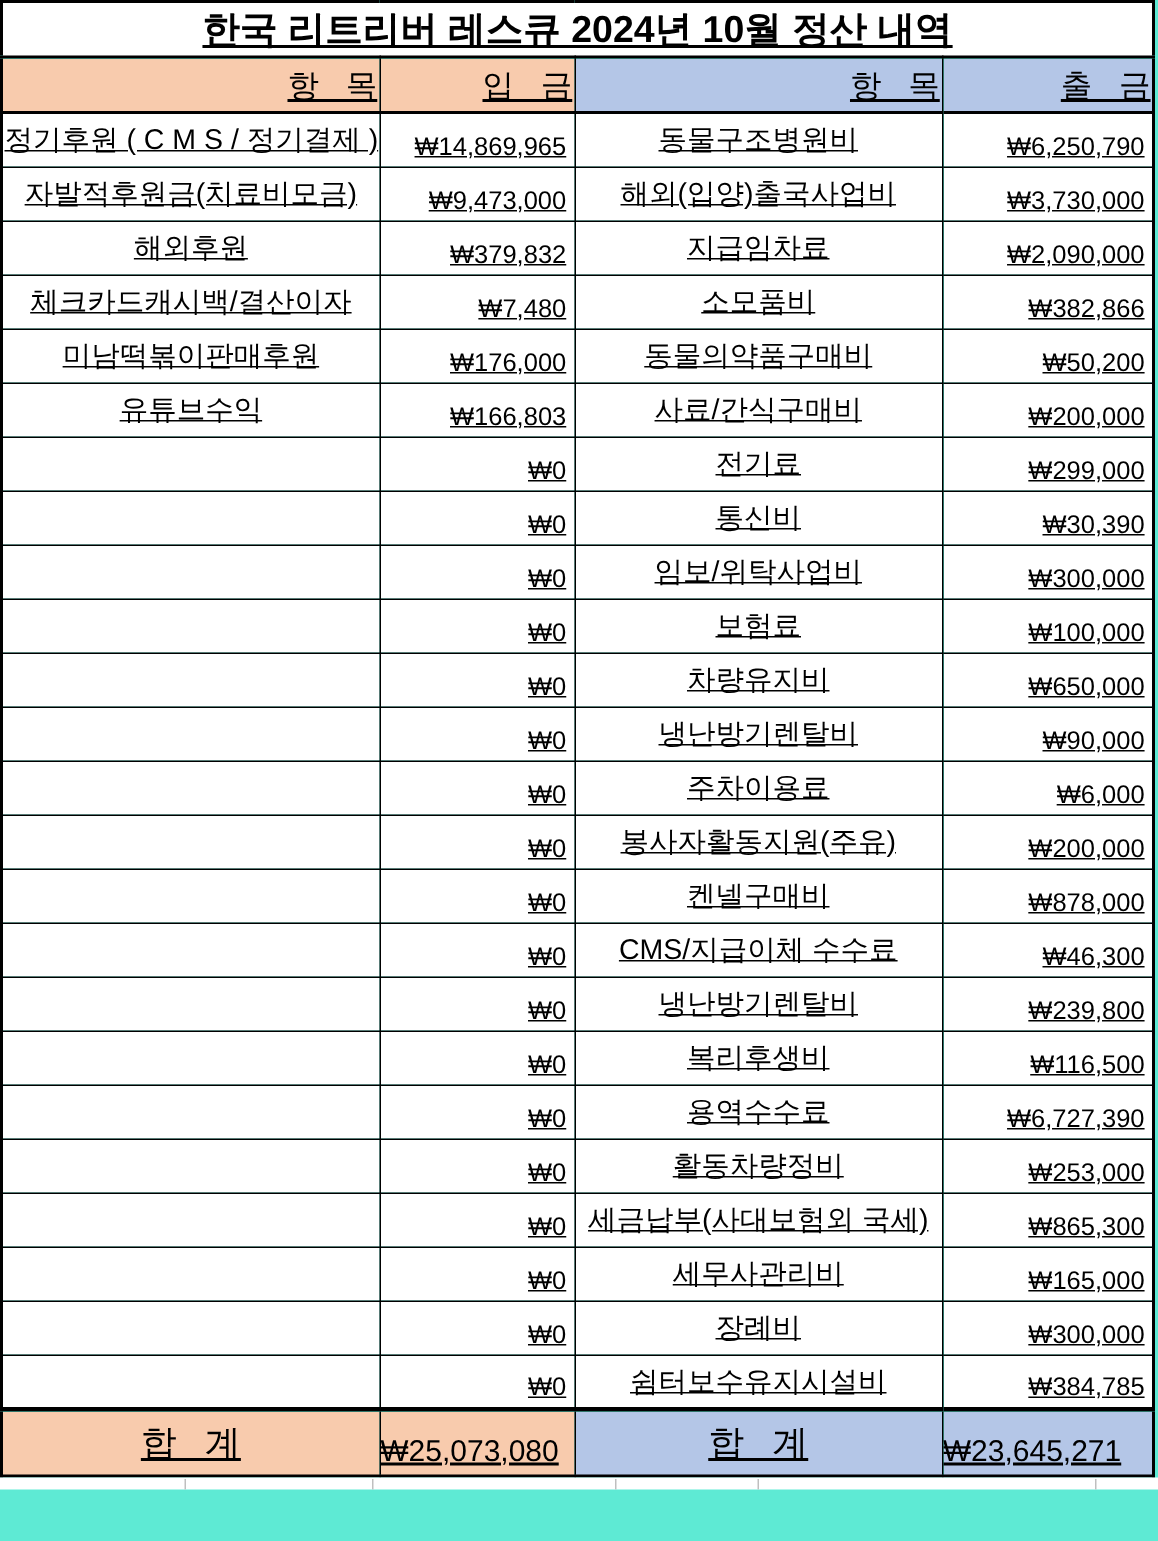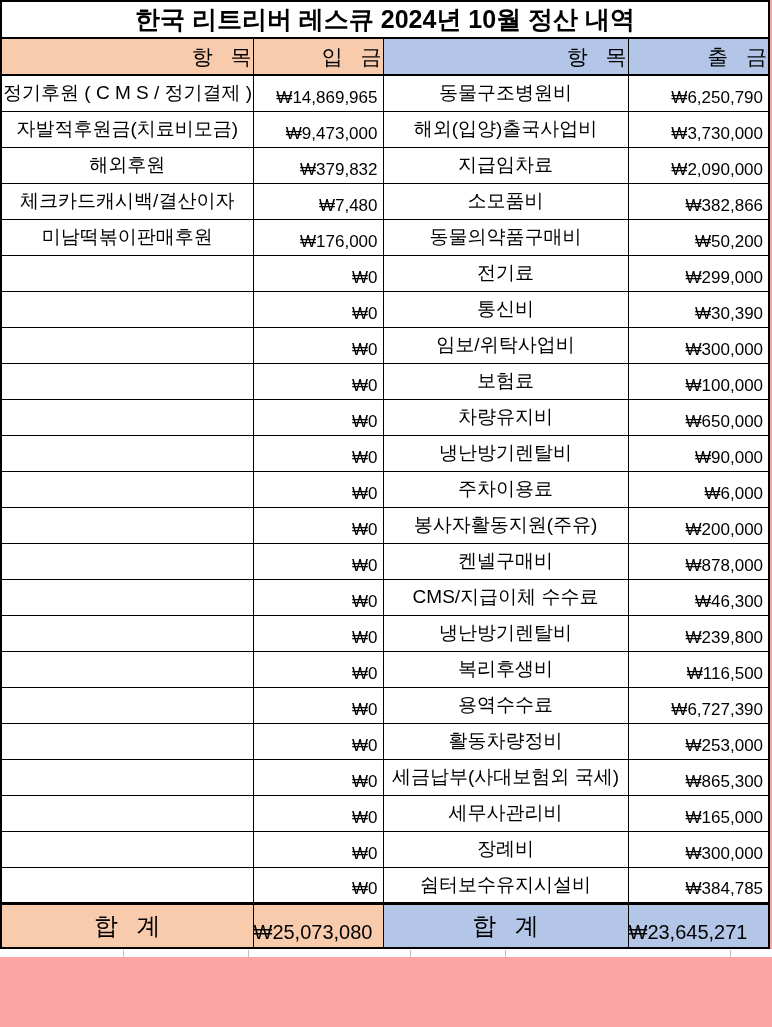--- a/index.html
+++ b/index.html
@@ -2,21 +2,21 @@
 <html><head>
 <meta charset="utf-8">
 <style>
   * { box-sizing: border-box; }
   html, body { margin: 0; padding: 0; background: #ffffff; }
   body {
     width: 772px; height: 1027px; overflow: hidden;
     font-family: "Liberation Sans", sans-serif;
     color: #000;
   }
-  .page { position: relative; width: 772px; height: 1027px; background: #fca5a5; }
+  .page { position: relative; width: 772px; height: 1027px; background: #5eead4; text-decoration: underline; }
 
   table.settlement {
     border-collapse: collapse;
     table-layout: fixed;
     width: 768px;
     border: 2px solid #000;
   }
   col.c-item-l { width: 252px; }
   col.c-amt-in { width: 130px; }
   col.c-item-r { width: 245px; }
@@ -122,20 +122,26 @@
     <td class="amt">₩382,866</td>
   </tr>
 
   <tr class="data-row">
     <td class="item">미남떡볶이판매후원</td>
     <td class="amt">₩176,000</td>
     <td class="item">동물의약품구매비</td>
     <td class="amt">₩50,200</td>
   </tr>
 
+  <tr class="data-row">
+    <td class="item">유튜브수익</td>
+    <td class="amt">₩166,803</td>
+    <td class="item">사료/간식구매비</td>
+    <td class="amt">₩200,000</td>
+  </tr>
 
   <tr class="data-row">
     <td class="item"></td>
     <td class="amt">₩0</td>
     <td class="item">전기료</td>
     <td class="amt">₩299,000</td>
   </tr>
 
   <tr class="data-row">
     <td class="item"></td>

